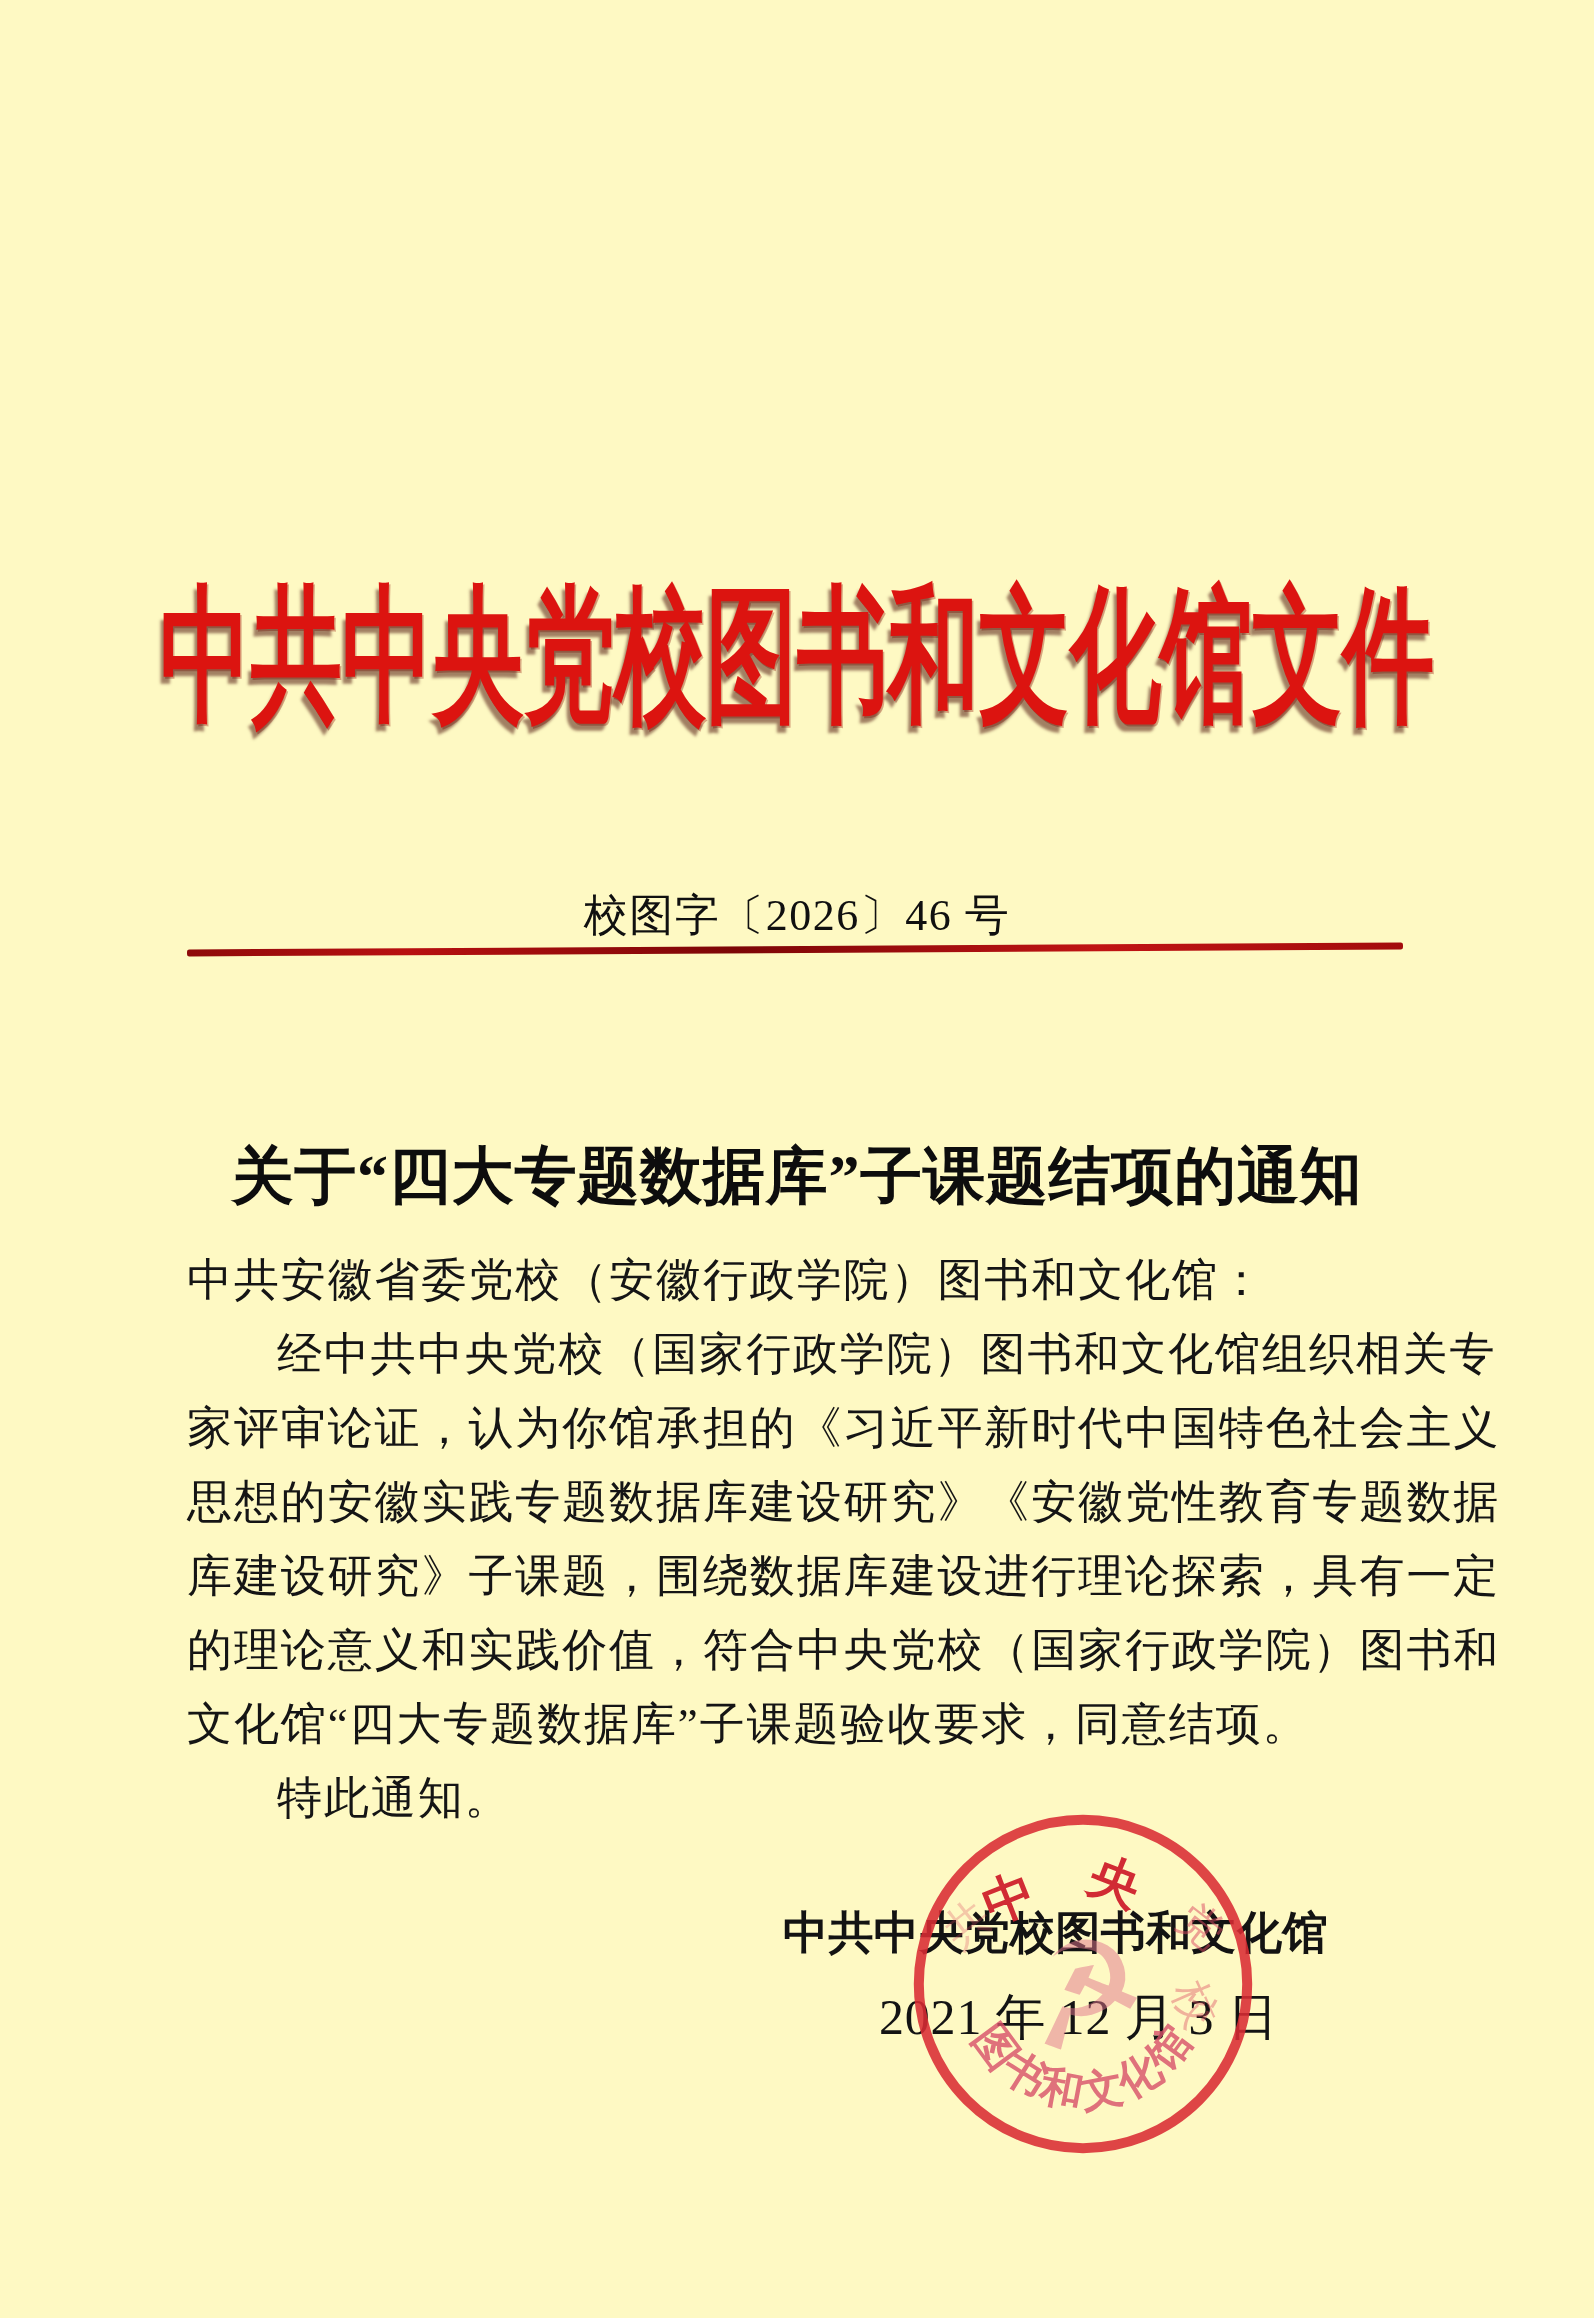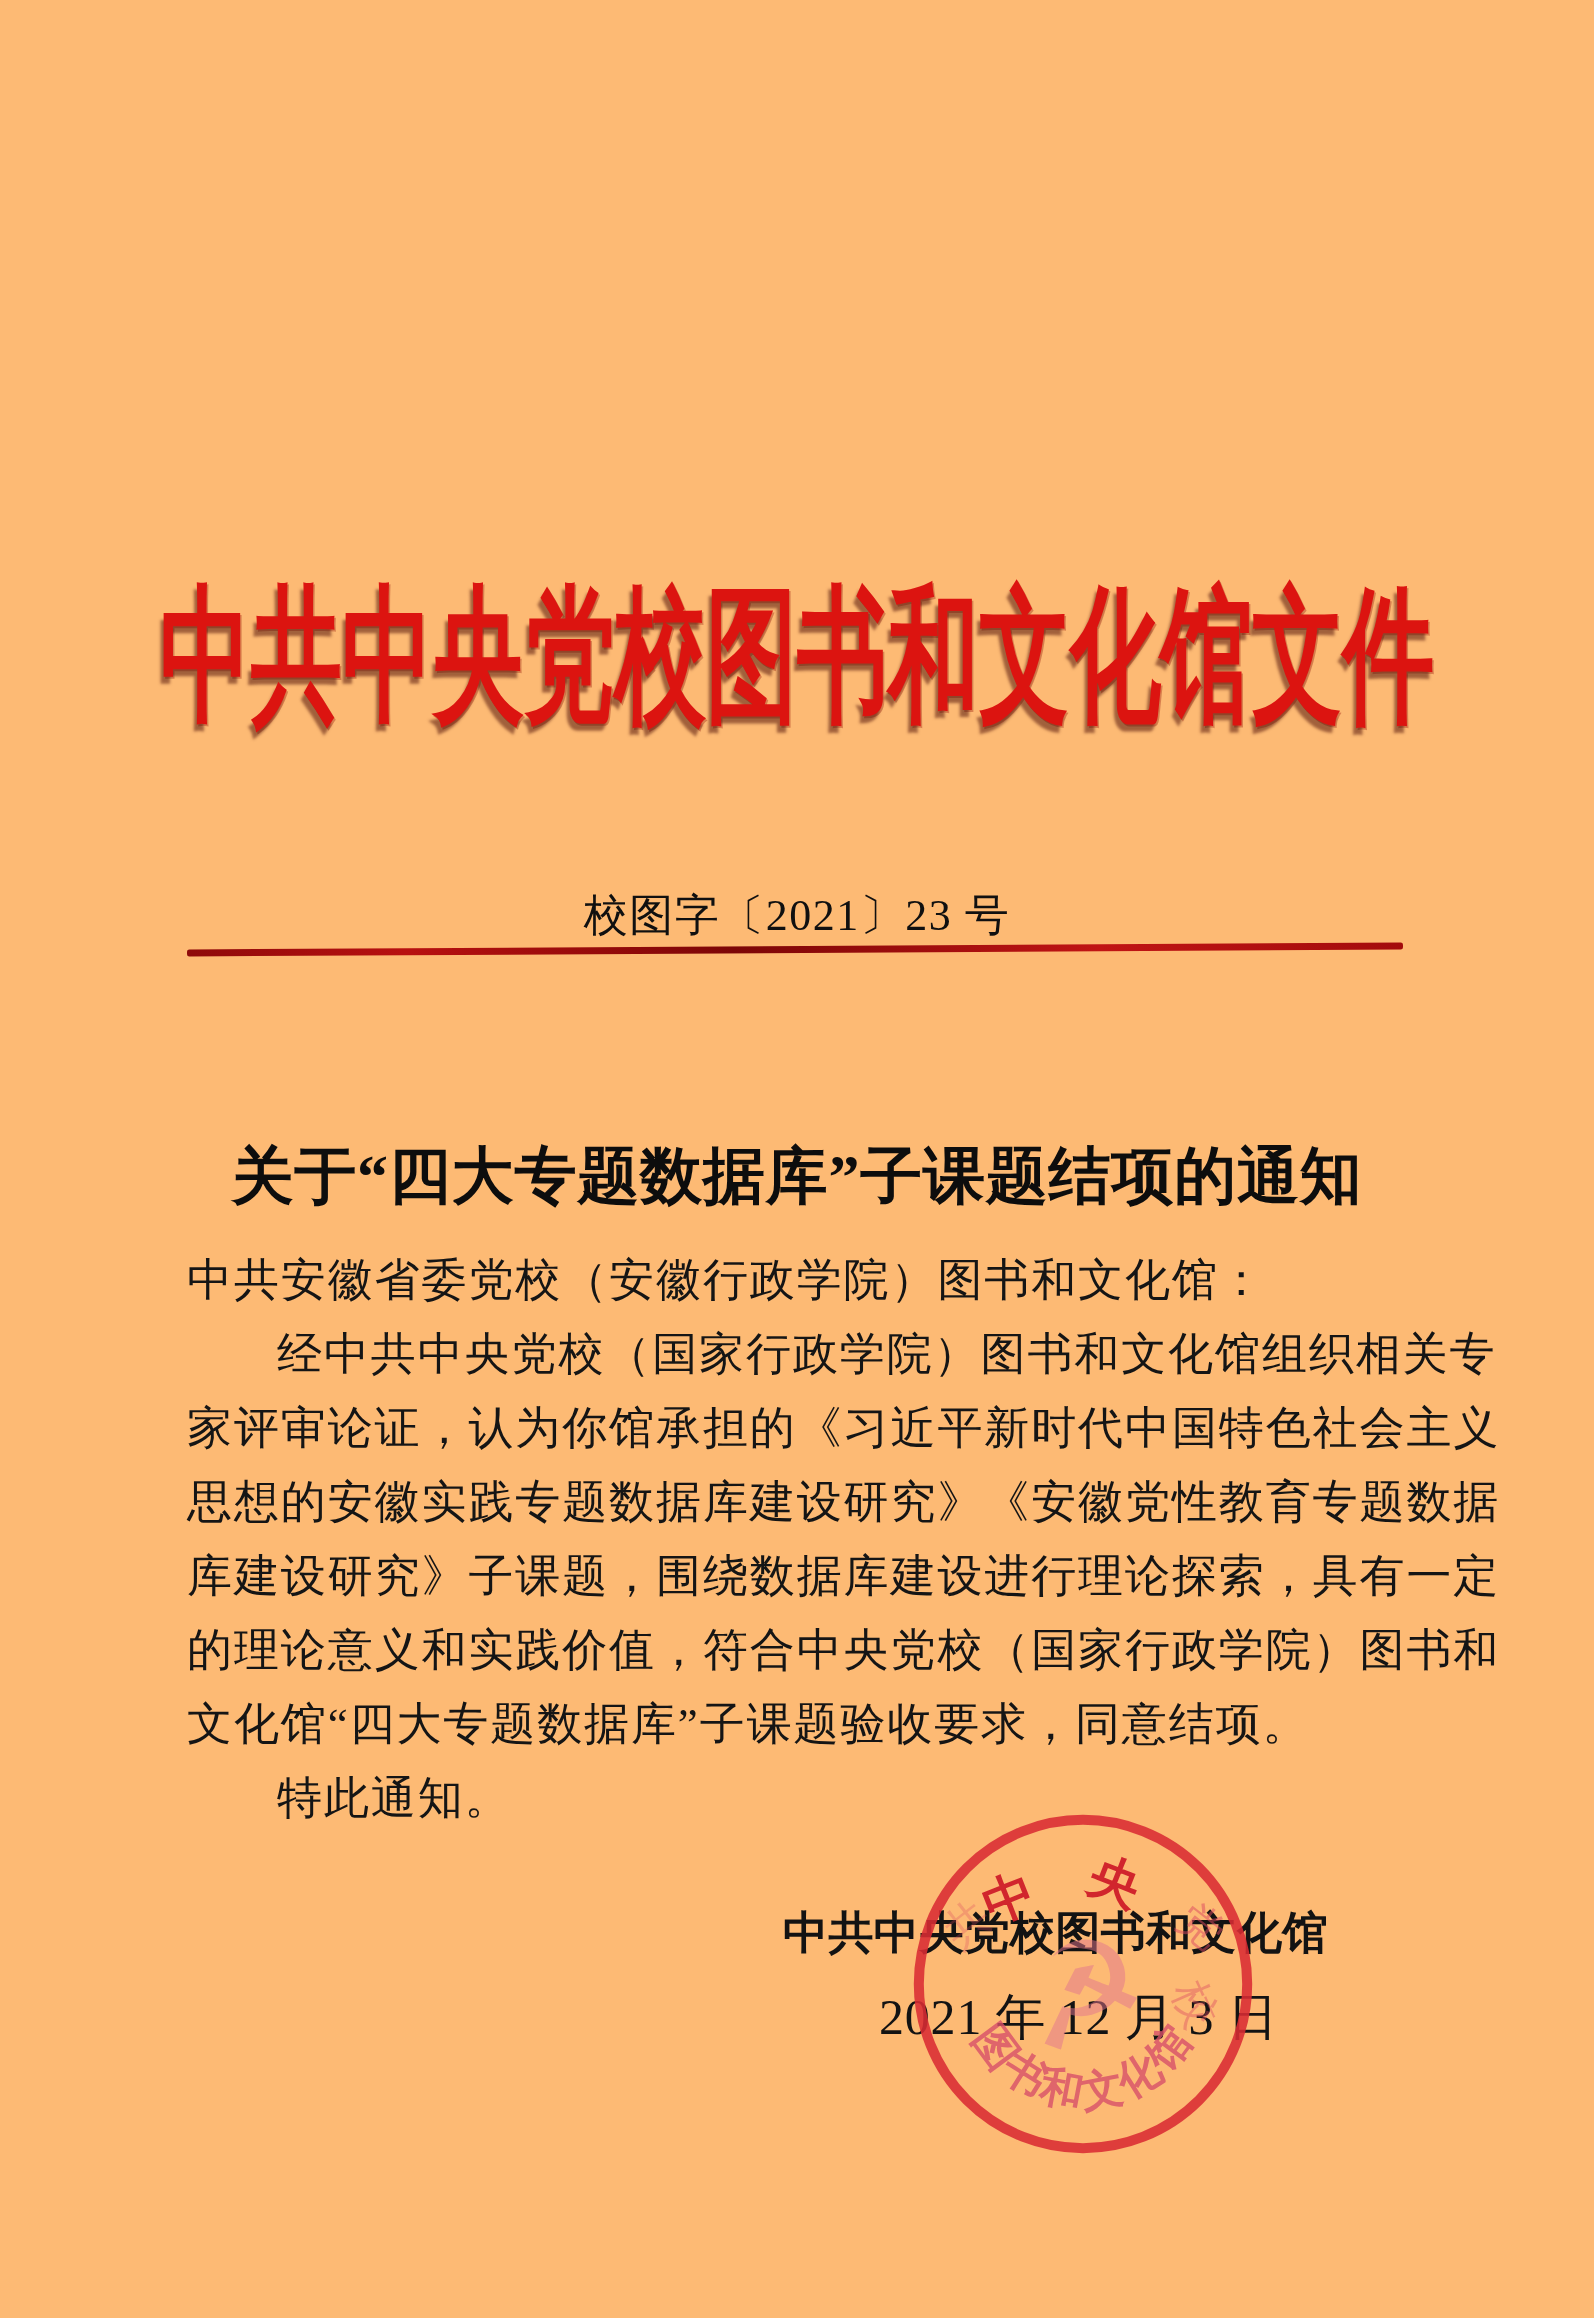--- a/index.html
+++ b/index.html
@@ -1,20 +1,20 @@
 <!DOCTYPE html>
 <html style="font-size:12.3px"><head>
 <meta charset="utf-8">
 <style>
   html,body{margin:0;padding:0;background:#e9e9e9;}
   .page{
     position:relative;
     width:1594px;height:2319px;
     margin:0 auto;
-    background:#fdba74;
+    background:#fef9c3;
     overflow:hidden;
     font-family:"Liberation Serif","DejaVu Serif",serif;
     color:#141414;
   }
   
   .header-title{
     position:absolute;
     top:557px;left:0;width:100%;
     text-align:center;
     font-size:91px;
@@ -99,21 +99,21 @@
   .seal text{font-family:"Liberation Serif","DejaVu Serif",serif;}
   .seal .emblem{font-family:"DejaVu Sans",sans-serif;}
 </style>
 </head>
 <body>
 
 <div class="page">
 
   <div class="header-title">中共中央党校图书和文化馆文件</div>
 
-  <div class="doc-number">校图字〔2021〕23 号</div>
+  <div class="doc-number">校图字〔2026〕46 号</div>
 
   <div class="red-rule"></div>
 
   <div class="doc-title">关于“四大专题数据库”子课题结项的通知</div>
 
   <div class="body-block">
     <div class="body-line">中共安徽省委党校（安徽行政学院）图书和文化馆：</div>
     <div class="body-line indent">经中共中央党校（国家行政学院）图书和文化馆组织相关专</div>
     <div class="body-line">家评审论证，认为你馆承担的《习近平新时代中国特色社会主义</div>
     <div class="body-line">思想的安徽实践专题数据库建设研究》《安徽党性教育专题数据</div>

